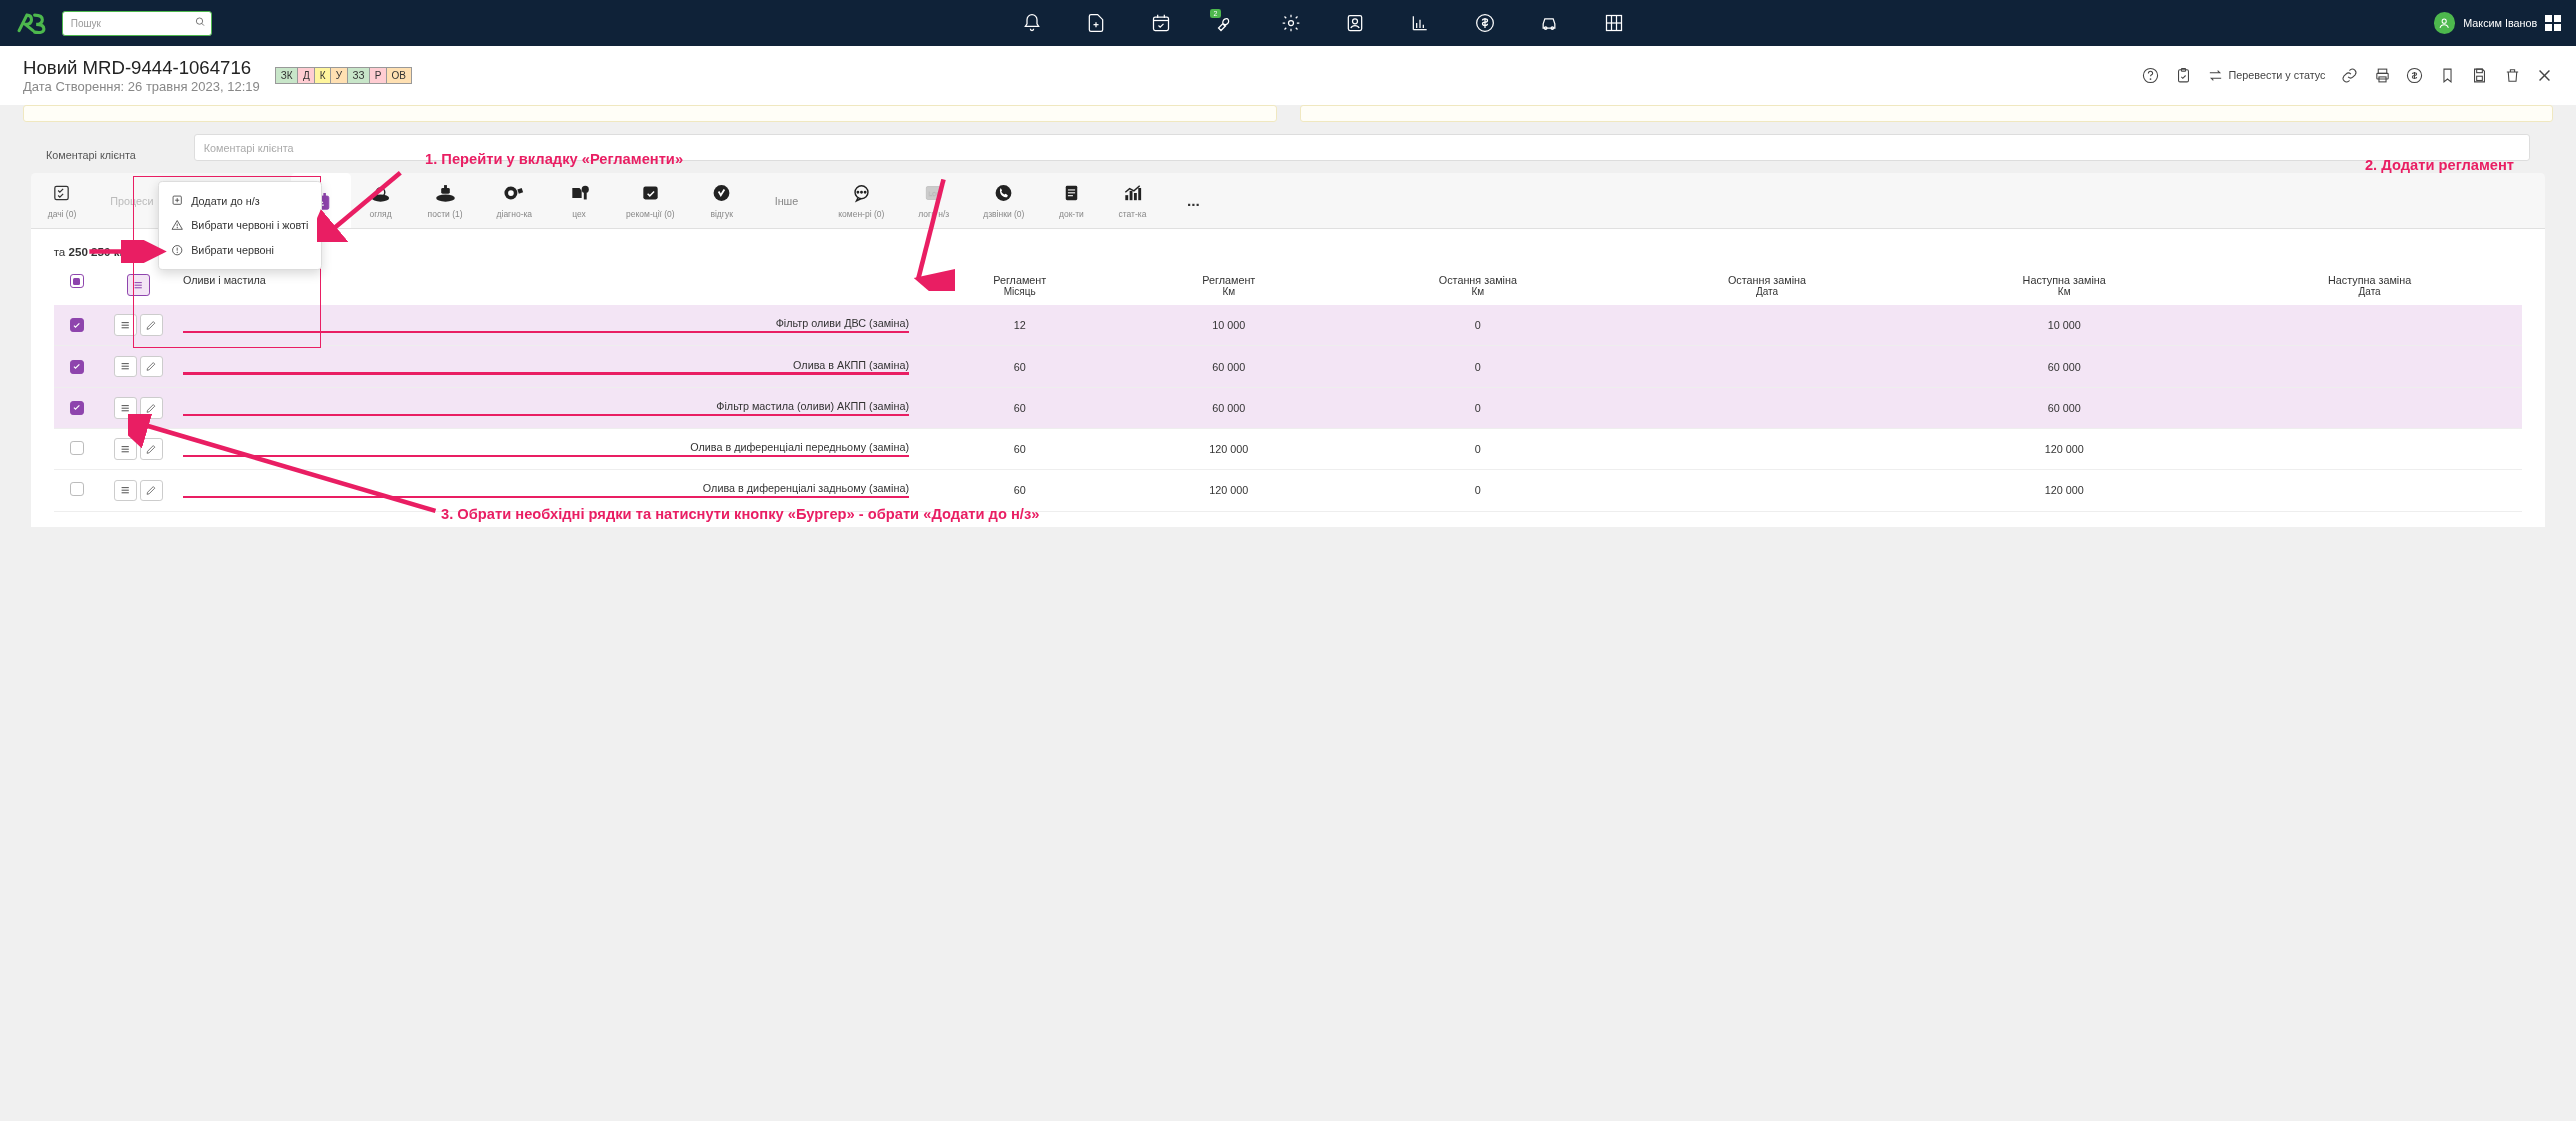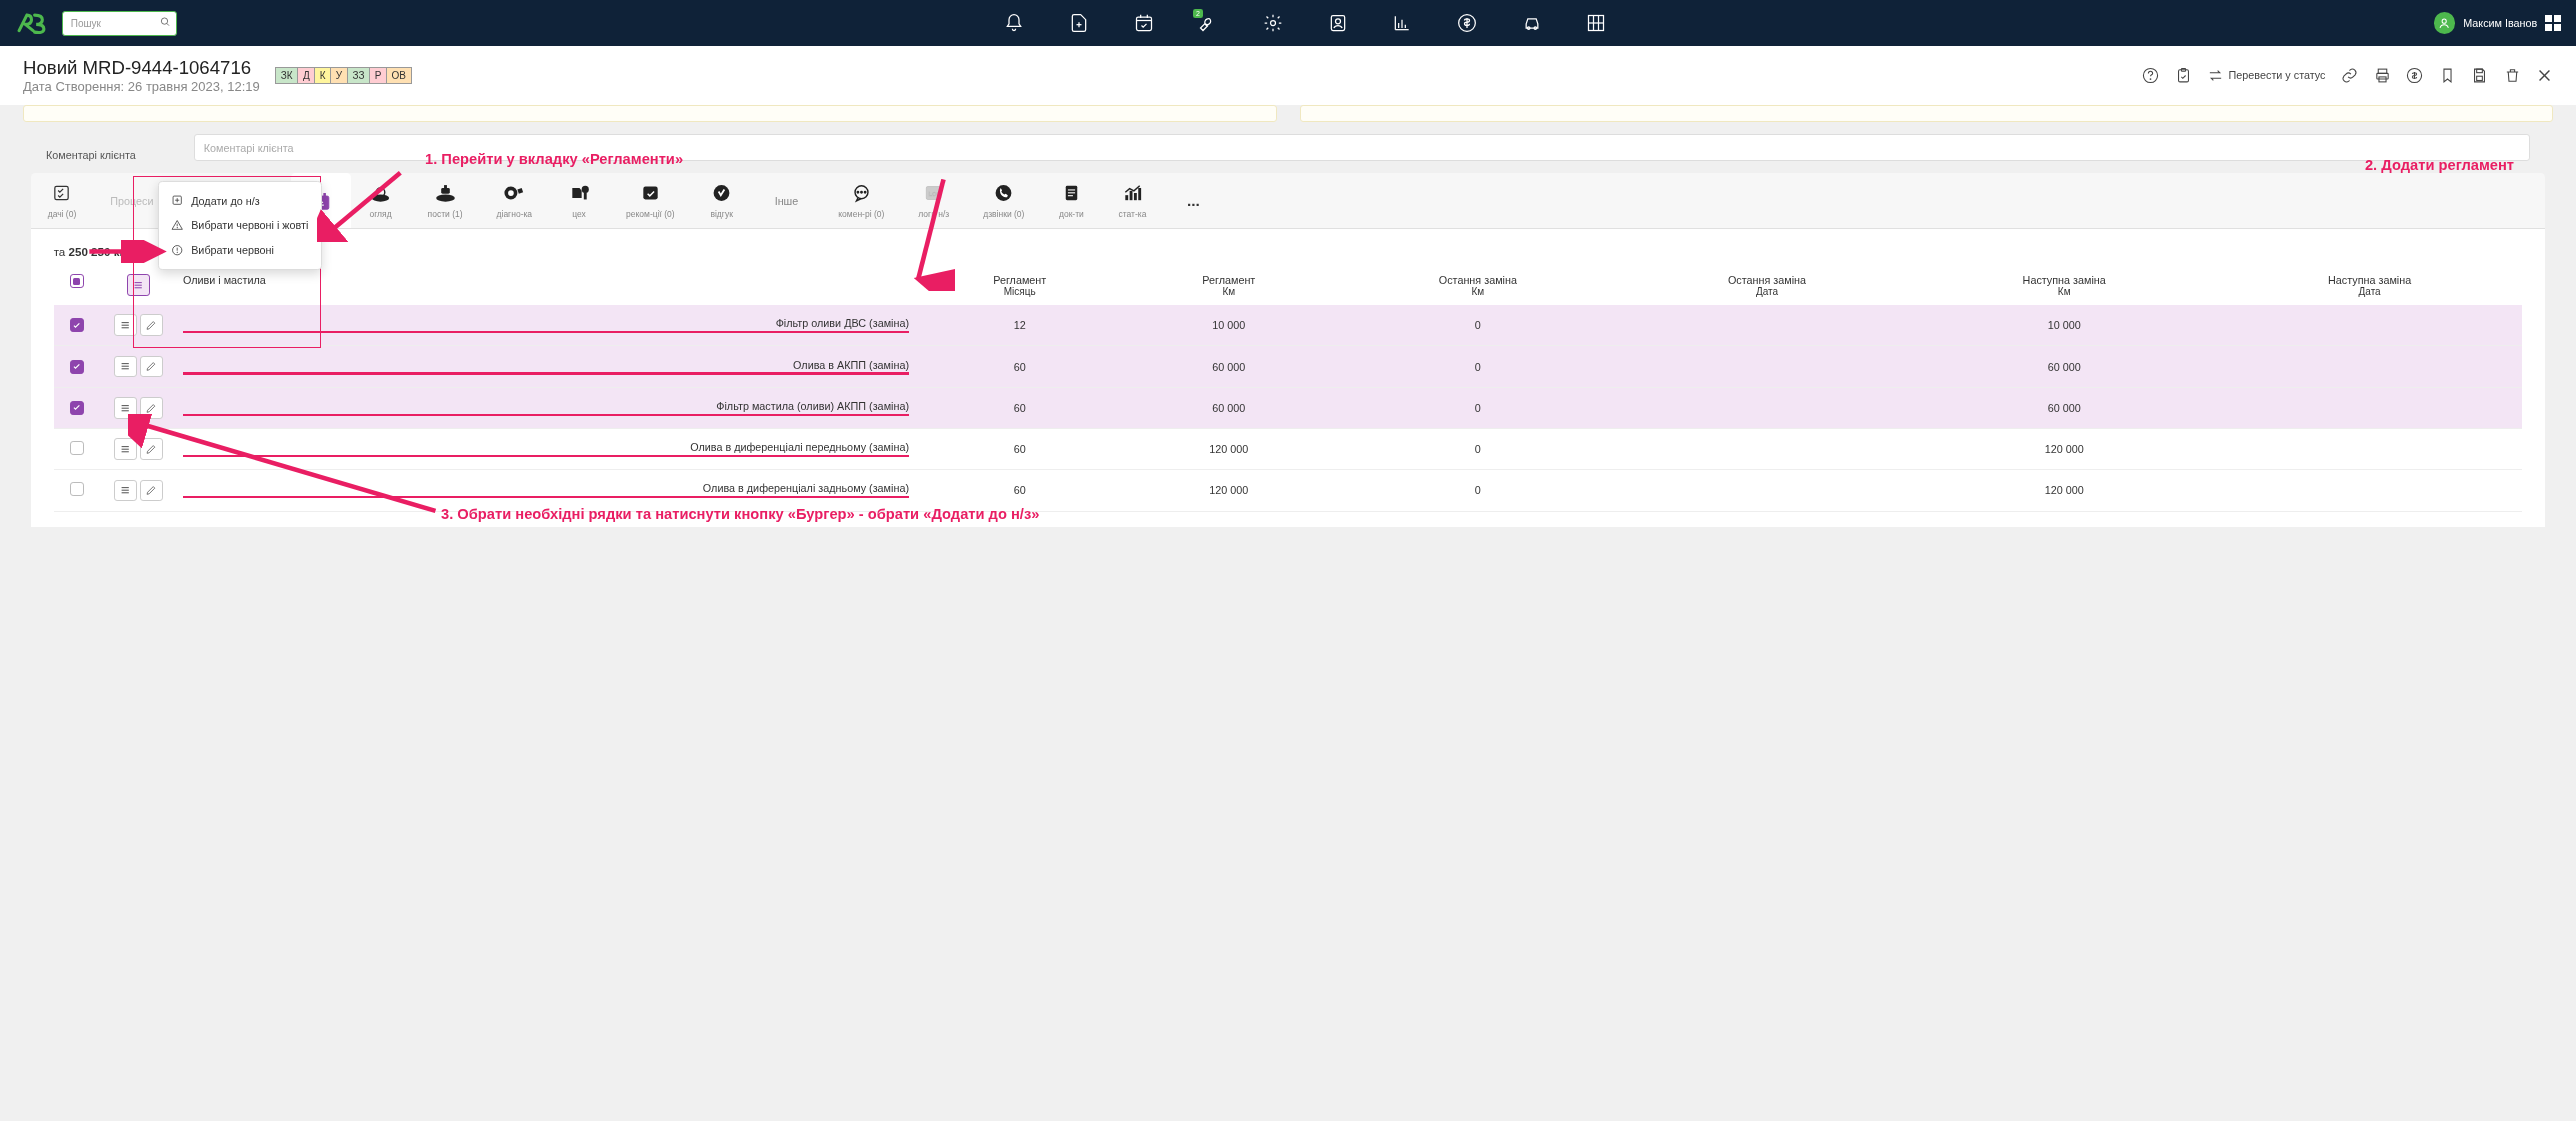--- a/index.html
+++ b/index.html
@@ -2,21 +2,21 @@
 <html style="font-size:12.4px"><head>
 <meta charset="utf-8">
 <style>
 * { box-sizing: border-box; margin: 0; padding: 0; }
 body { font-family: -apple-system, BlinkMacSystemFont, "Segoe UI", Arial, sans-serif; font-size: 10.8px; background: #f0f0f0; color: #333; }
 
 
 .topnav { background: #0f2238; height: 46px; display: flex; align-items: center; padding: 0 15.5px; gap: 15.5px; }
 .logo { width: 31px; height: 23px; display: flex; align-items: center; justify-content: center; }
 .logo svg { width: 31px; height: 21.7px; }
-.search-box { position: relative; width: 115px; }
+.search-box { position: relative; width: 150px; }
 .search-box input { width: 100%; height: 25px; background: #fff; border: 1.5px solid #4db84d; border-radius: 3.1px; padding: 0 23px 0 7.7px; font-size: 10px; color: #333; }
 .search-box input::placeholder { color: #999; }
 .search-icon { position: absolute; right: 6.2px; top: 50%; transform: translateY(-50%); color: #666; }
 .nav-icons { flex: 1; display: flex; justify-content: center; gap: 43px; align-items: center; }
 .nav-icon { color: #fff; cursor: pointer; position: relative; width: 21.7px; height: 21.7px; display: flex; align-items: center; justify-content: center; }
 .nav-icon svg { width: 20px; height: 20px; }
 .badge-green { position: absolute; top: -3.1px; left: -4.6px; background: #4db84d; color: #fff; font-size: 7px; padding: 0.8px 3.1px; border-radius: 2.3px; }
 .user-block { display: flex; align-items: center; gap: 7.7px; color: #fff; }
 .avatar { width: 21.7px; height: 21.7px; border-radius: 50%; background: #4db84d; display: flex; align-items: center; justify-content: center; color: #fff; }
 .app-grid { display: grid; grid-template-columns: 1fr 1fr; grid-template-rows: 1fr 1fr; gap: 1.5px; width: 15.5px; height: 15.5px; }

